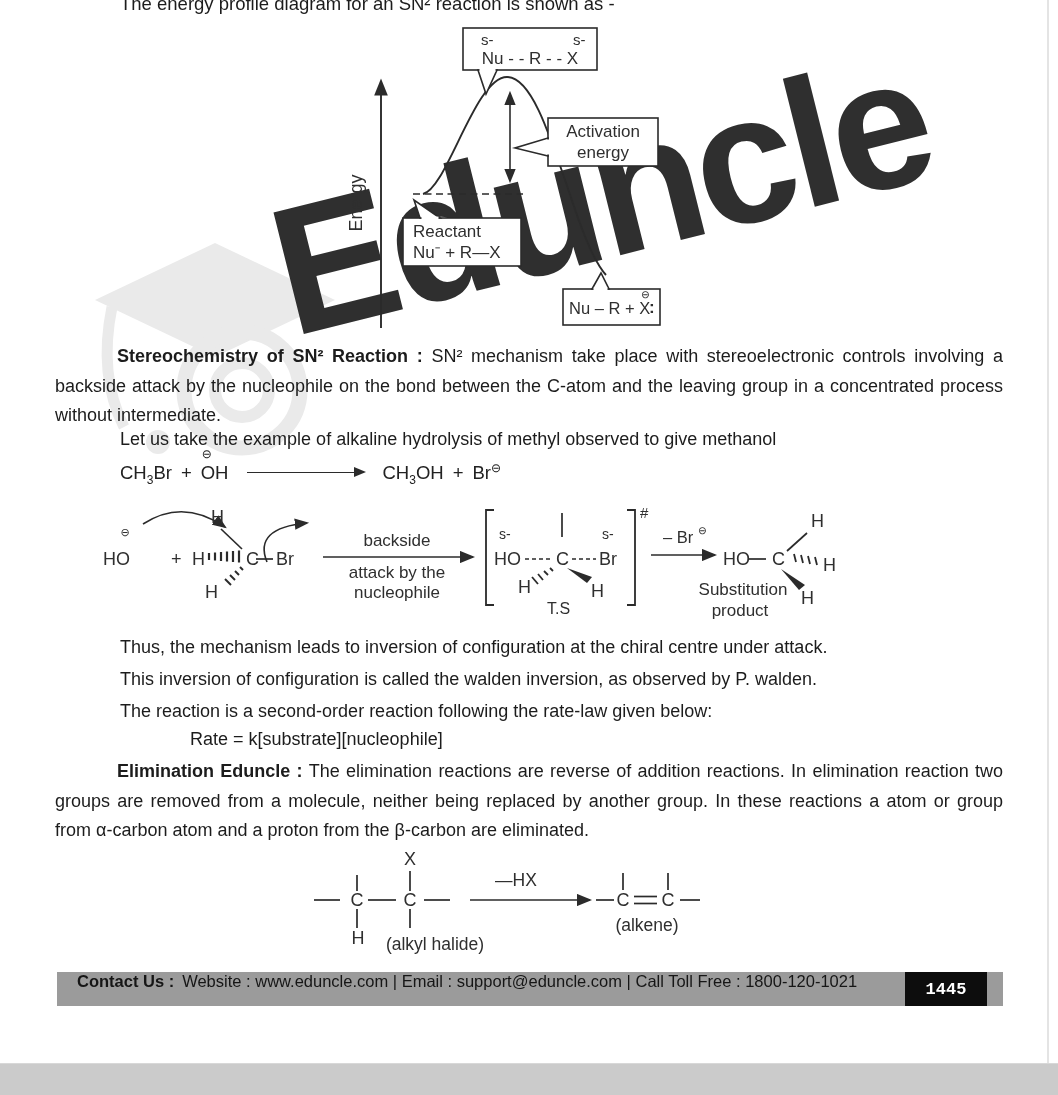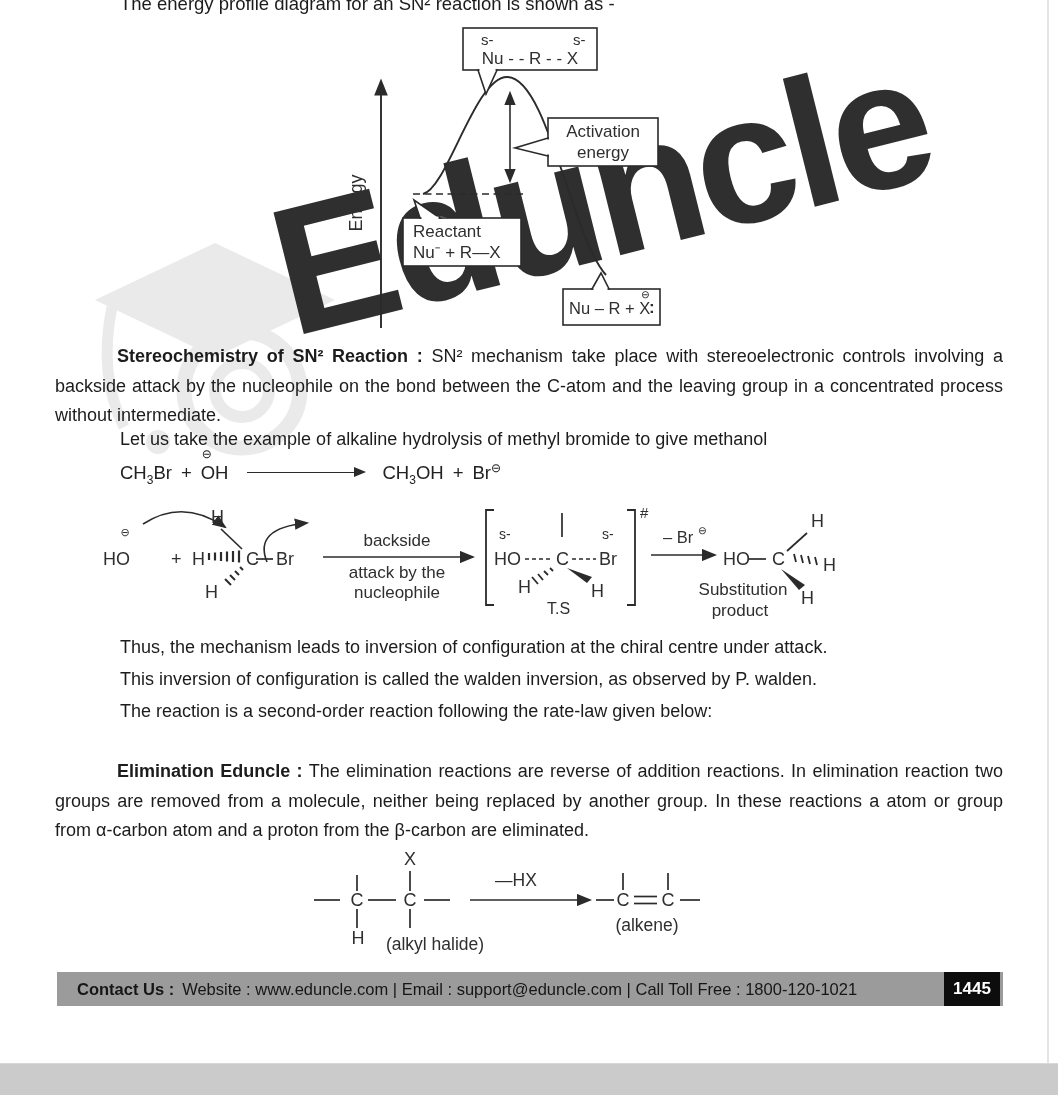--- a/index.html
+++ b/index.html
@@ -20,25 +20,25 @@
   .equation .charge-sup{font-size:12px;vertical-align:7px;}
   .oh-wrap{position:relative;}
   .charge-above{position:absolute;top:-15px;left:1px;font-size:12px;}
   .rxn-arrow{display:inline-block;width:116px;height:0;border-top:1.9px solid #2b2b2b;
              position:relative;top:-6px;margin:0 10px;}
   .rxn-arrow::after{content:"";position:absolute;right:-3px;top:-6px;width:0;height:0;
              border-left:12px solid #2b2b2b;border-top:5px solid transparent;
              border-bottom:5px solid transparent;}
   
   .footer-bar{position:absolute;z-index:2;left:57px;top:972px;width:946px;height:34px;
-              background:#9b9b9b;display:flex;align-items:center;font-size:16.5px;color:#161616;}
+              background:#9b9b9b;display:flex;font-size:16.5px;color:#161616;}
   .footer-bar .pad{padding-left:20px;white-space:nowrap;}
   .footer-bar b{font-weight:bold;margin-right:8px;}
-  .page-num{position:absolute;right:3px;top:0;width:56px;height:34px;background:#0d0d0d;color:#ffffff;
-            font-weight:bold;font-size:17px;display:flex;align-items:center;justify-content:center;}
+  .page-num{position:absolute;right:16px;top:0;width:82px;height:34px;background:#0d0d0d;color:#ffffff;
+            font-weight:bold;font-size:17px;display:flex;align-items:center;justify-content:center;font-family:Liberation Mono, monospace;}
   .bottom-strip{position:absolute;z-index:3;left:0;top:1063px;width:1058px;height:32px;
                 background:#cbcbcb;border-top:1px solid #d8d8d8;}
   .right-edge{position:absolute;z-index:2;left:1047px;top:0;width:2px;height:1063px;background:#e4e4e4;}
 </style>
 </head>
 <body>
 
 <div class="stage">
 
   <svg class="wm" width="990" height="440" viewBox="0 0 990 440">
@@ -100,21 +100,21 @@
       <polygon points="257,276 274,276 266,260" fill="#ffffff" stroke="#2b2b2b" stroke-width="1.6"></polygon>
       <line x1="258.5" y1="276" x2="272.5" y2="276" stroke="#ffffff" stroke-width="2.8"></line>
       <text x="234" y="301" font-size="16.5">Nu – R + X</text>
       <text x="306" y="285" font-size="10.5">⊖</text>
       <text x="314" y="300" font-size="17" font-weight="bold">:</text>
     </g>
   </svg>
 
   <p class="para" style="top:342px;"><b>Stereochemistry of SN² Reaction : </b><span>SN² mechanism take place with stereoelectronic controls involving a backside attack by the nucleophile on the bond between the C-atom and the leaving group in a concentrated process without intermediate.</span></p>
 
-  <div class="tline" style="left:120px;top:429px;">Let us take the example of alkaline hydrolysis of methyl bromide to give methanol</div>
+  <div class="tline" style="left:120px;top:429px;">Let us take the example of alkaline hydrolysis of methyl observed to give methanol</div>
 
   <div class="equation" style="left:120px;top:461px;">
     <span><span>CH</span><sub>3</sub><span>Br</span></span>
     <span>+</span>
     <span class="oh-wrap"><span class="charge-above">⊖</span><span>OH</span></span>
     <span class="rxn-arrow"></span>
     <span><span>CH</span><sub>3</sub><span>OH</span></span>
     <span>+</span>
     <span><span>Br</span><sup class="charge-sup">⊖</sup></span>
   </div>
@@ -208,20 +208,21 @@
       <polygon points="686,73 704,94 710,89" fill="#2b2b2b"></polygon>
       <text x="706" y="108" font-size="18">H</text>
       <text x="648" y="99" font-size="17" text-anchor="middle">Substitution</text>
       <text x="645" y="120" font-size="17" text-anchor="middle">product</text>
     </g>
   </svg>
 
   <div class="tline" style="left:120px;top:637px;">Thus, the mechanism leads to inversion of configuration at the chiral centre under attack.</div>
   <div class="tline" style="left:120px;top:701px;">The reaction is a second-order reaction following the rate-law given below:</div>
   <div class="tline" style="left:120px;top:669px;">This inversion of configuration is called the walden inversion, as observed by P. walden.</div>
+  <div class="tline" style="left:190px;top:729px;">Rate = k[substrate][nucleophile]</div>
 
   <p class="para" style="top:757px;"><b>Elimination Eduncle : </b><span>The elimination reactions are reverse of addition reactions. In elimination reaction two groups are removed from a molecule, neither being replaced by another group. In these reactions a atom or group from α-carbon atom and a proton from the β-carbon are eliminated.</span></p>
 
   <svg class="dsvg" style="left:300px;top:843px;" width="480" height="118" viewBox="0 0 480 118">
     <defs>
       <marker id="ahX" viewBox="0 0 10 8" refX="8.5" refY="4" markerWidth="9" markerHeight="7.5" orient="auto-start-reverse">
         <path d="M0,0 L10,4 L0,8 z" fill="#2b2b2b"></path>
       </marker>
     </defs>
     <g stroke-width="1.7">

